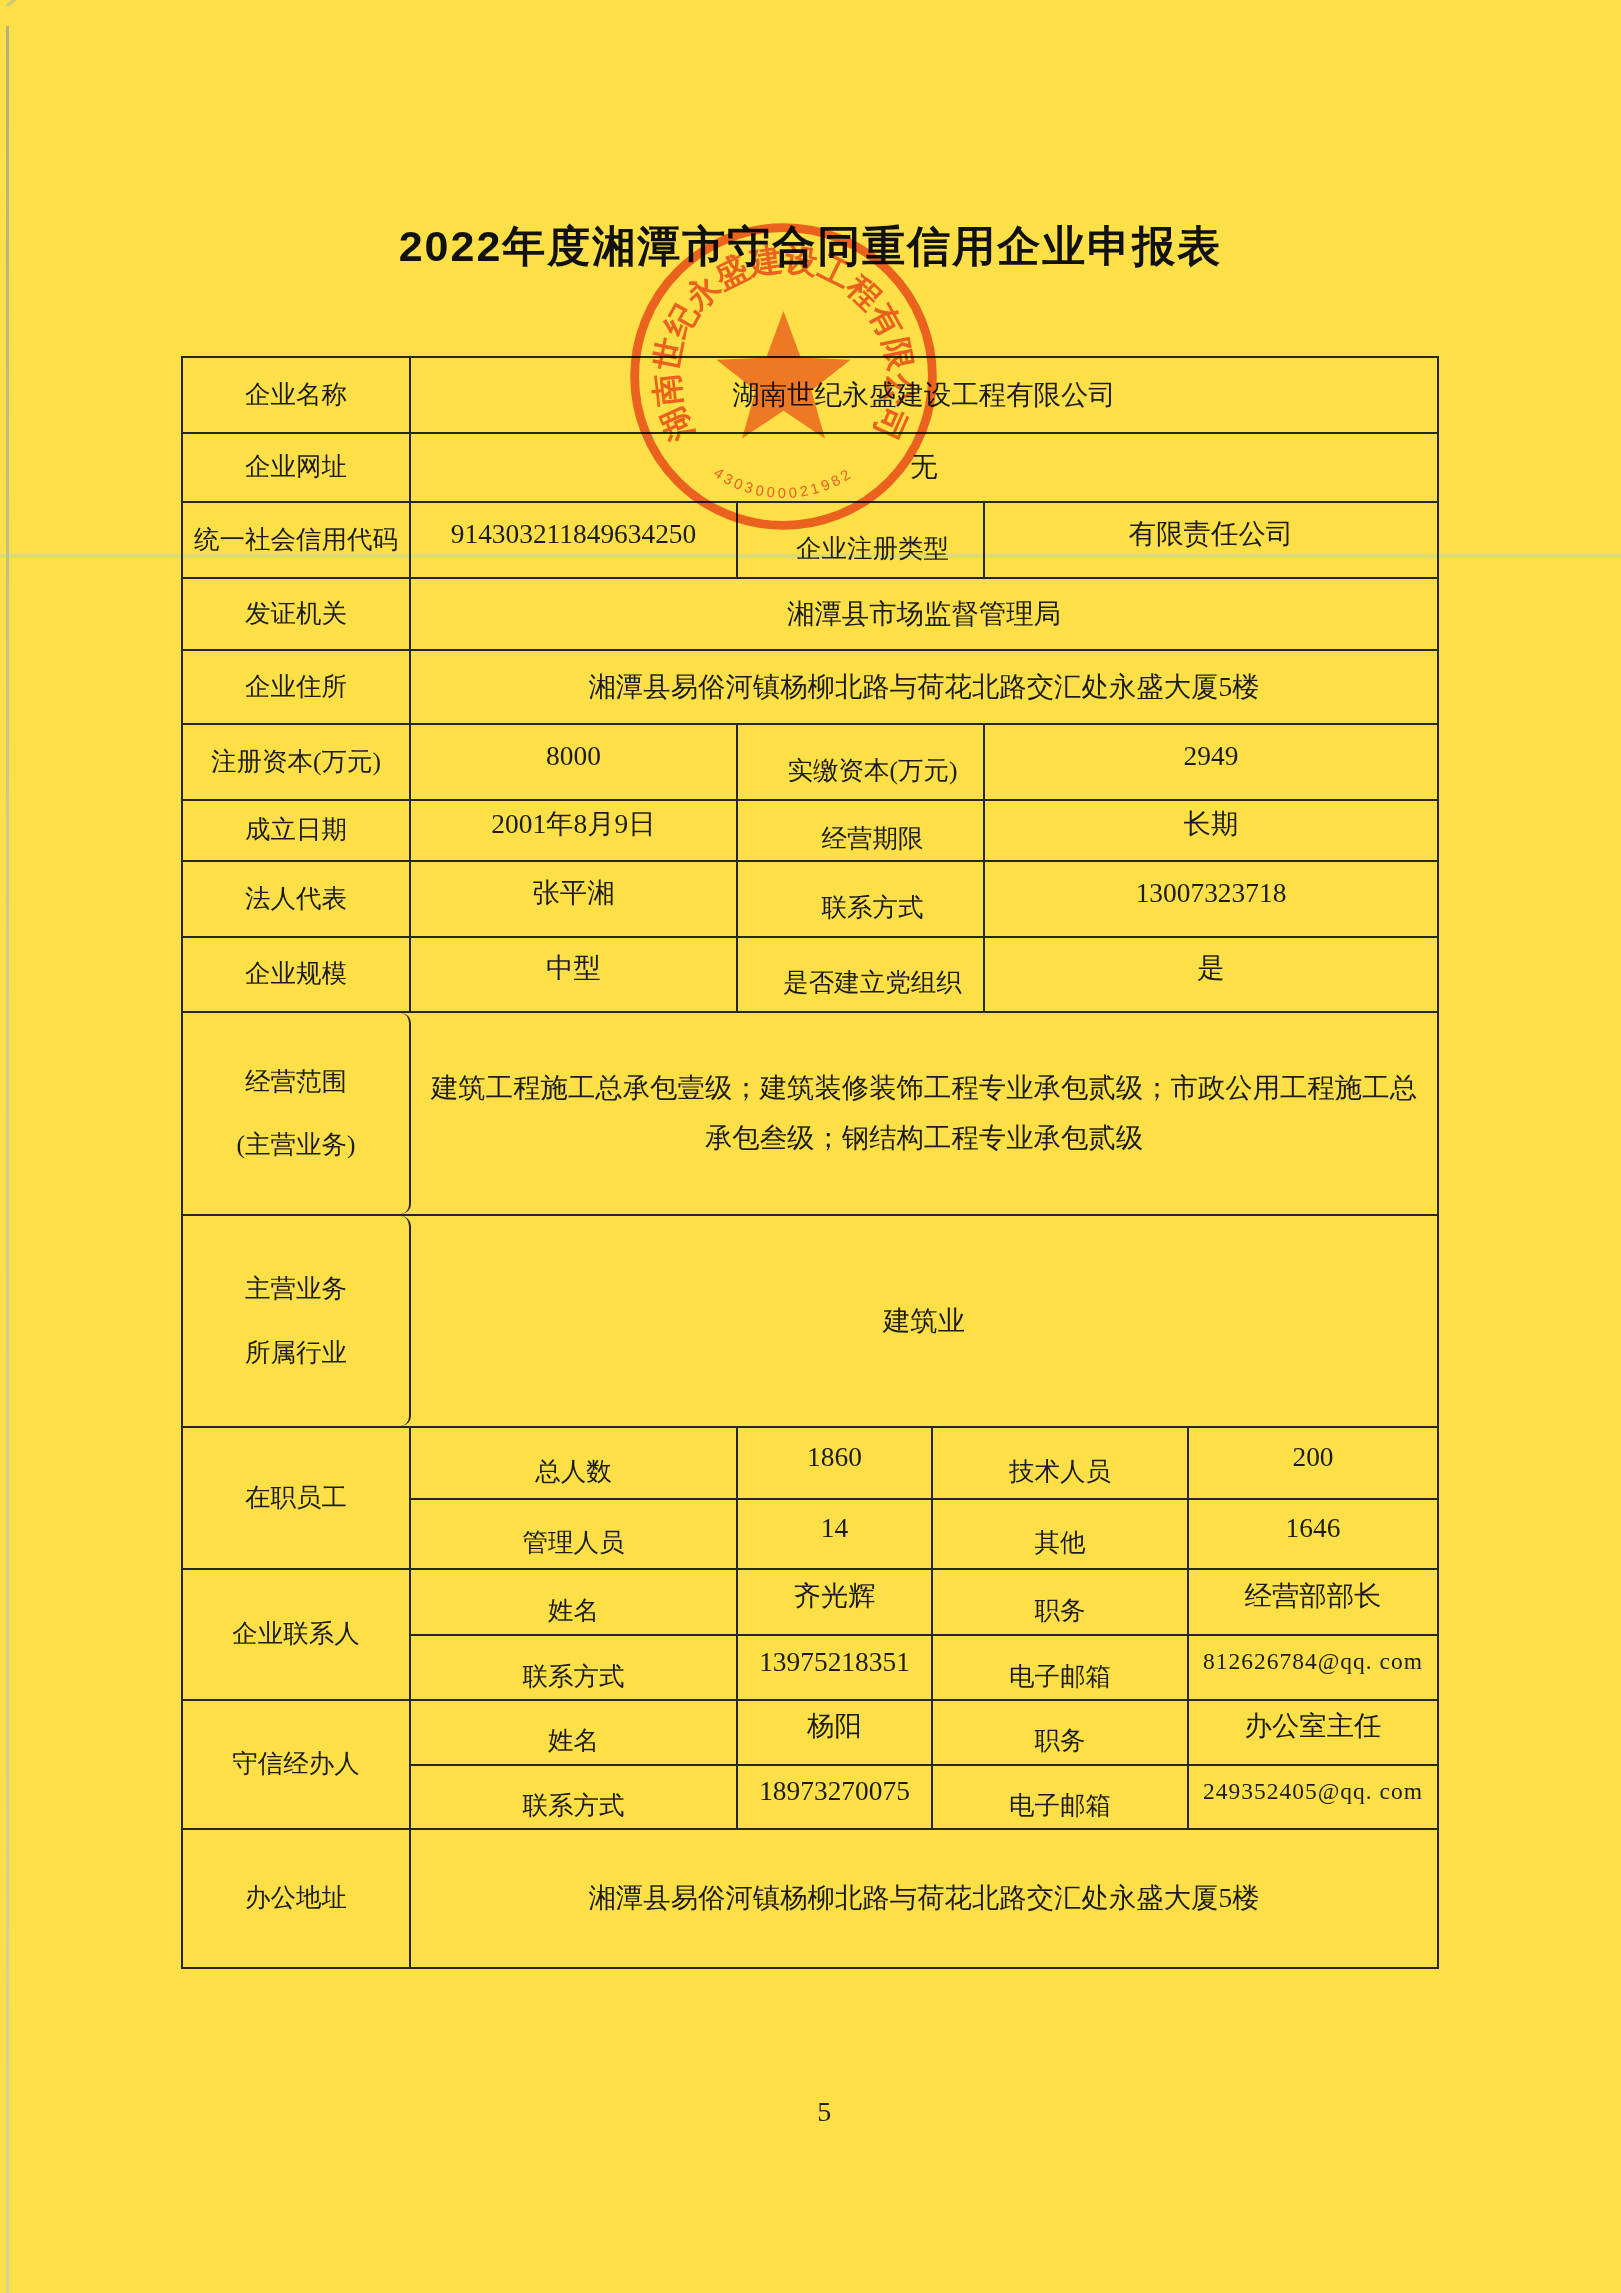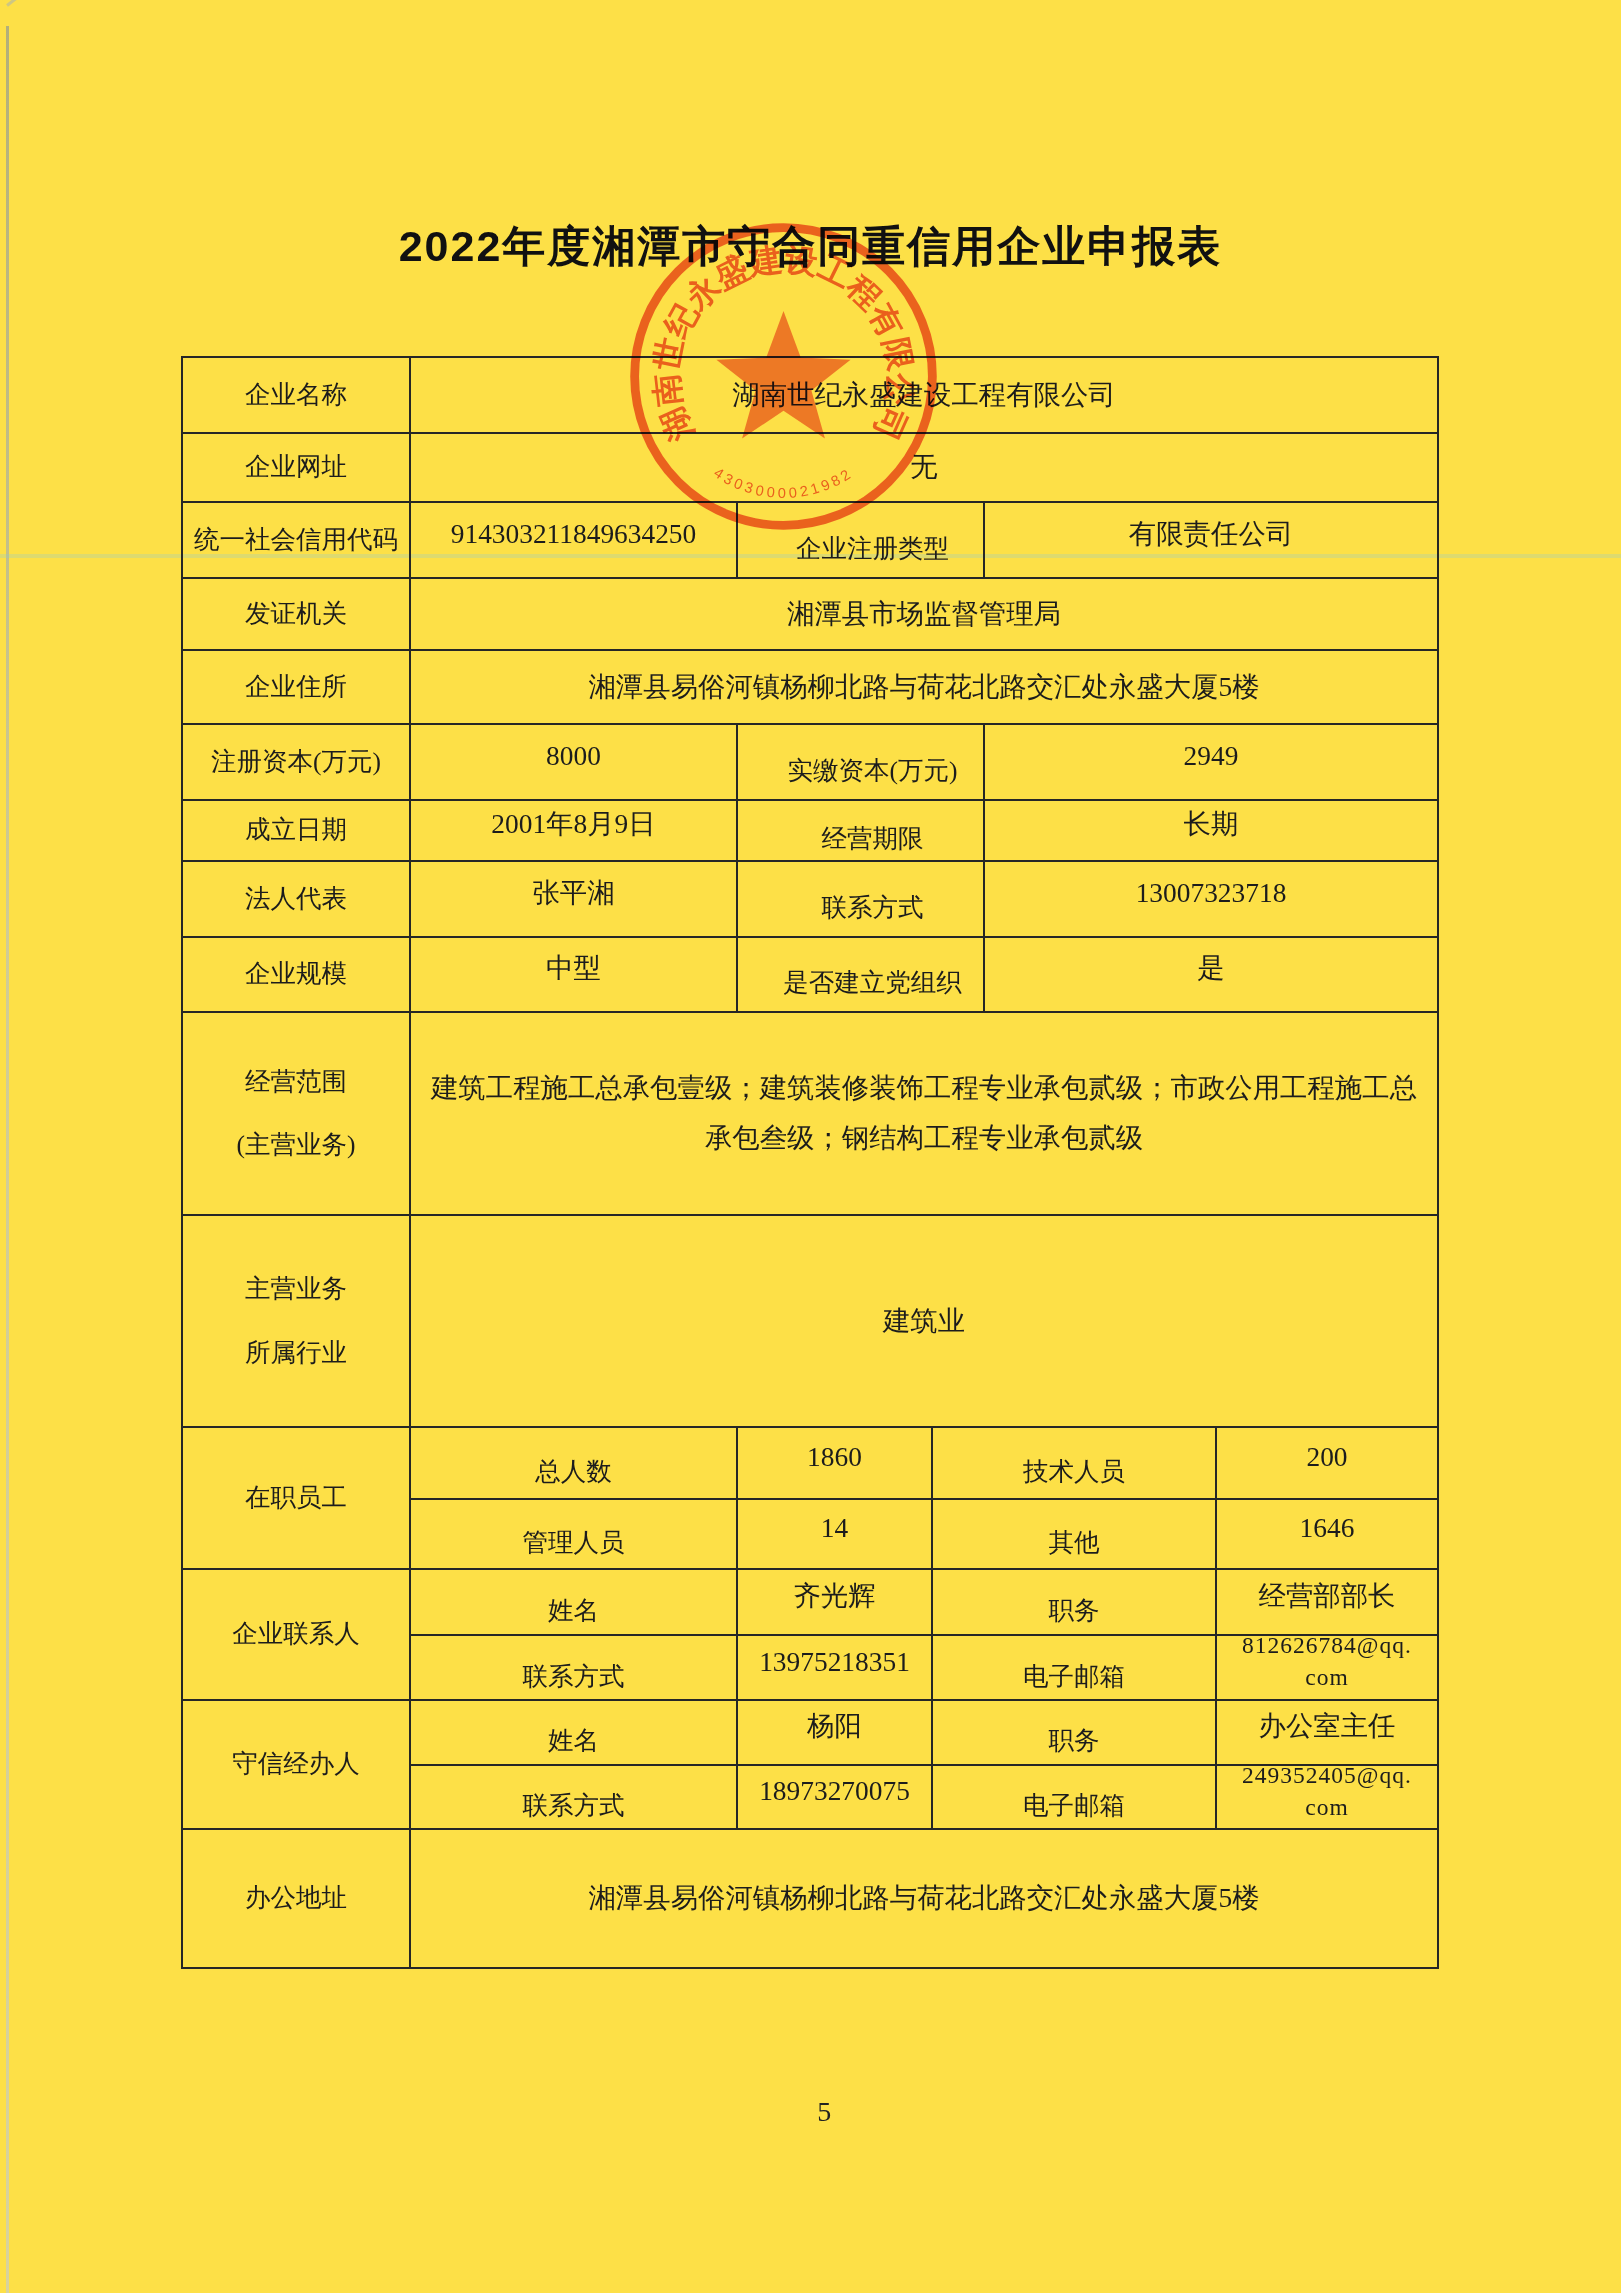--- a/index.html
+++ b/index.html
@@ -45,28 +45,28 @@
   .cell {
     border-right: 2px solid #262626;
     display: flex; align-items: center; justify-content: center;
     text-align: center; line-height: 1.35;
   }
   .cell:last-child { border-right: none; }
   .w-l  { width: 228px; flex: none; }
   .w-v1 { width: 327px; flex: none; }
   .w-l2 { width: 223px; flex: none; margin-left: 24px; }
   .w-s2 { width: 195px; flex: none; }
-  .w-s3 { width: 284px; flex: none; }
+  .w-s3 { width: 256px; flex: none; }
   .grow { flex: 1; }
   .lab { font-size: 25.5px; }
   .low { padding-top: 17.6px; }      
   .hi  { padding-bottom: 11.8px; }   
   .val { font-size: 27.4px; }
   .email { font-size: 23.5px; letter-spacing: 1px; }
-  .two-line { flex-direction: column; justify-content: center; gap: 29px; font-size: 25.5px; }
+  .two-line { flex-direction: column; justify-content: center; gap: 29px; font-size: 25.5px; border-radius: 10px; }
   .wrap-val { padding: 0 13.7px; font-size: 27.4px; line-height: 1.8; }
   .subcol { flex: 1; display: flex; flex-direction: column; }
   .subrow { display: flex; border-bottom: 2px solid #262626; flex: none; }
   .subrow:last-child { border-bottom: none; }
   .seal {
     position: absolute; left: 617px; top: 210px;
     mix-blend-mode: multiply; opacity: .93;
   }
   .page-num {
     position: absolute; top: 2096px; left: 13.7px; width: 100%;

